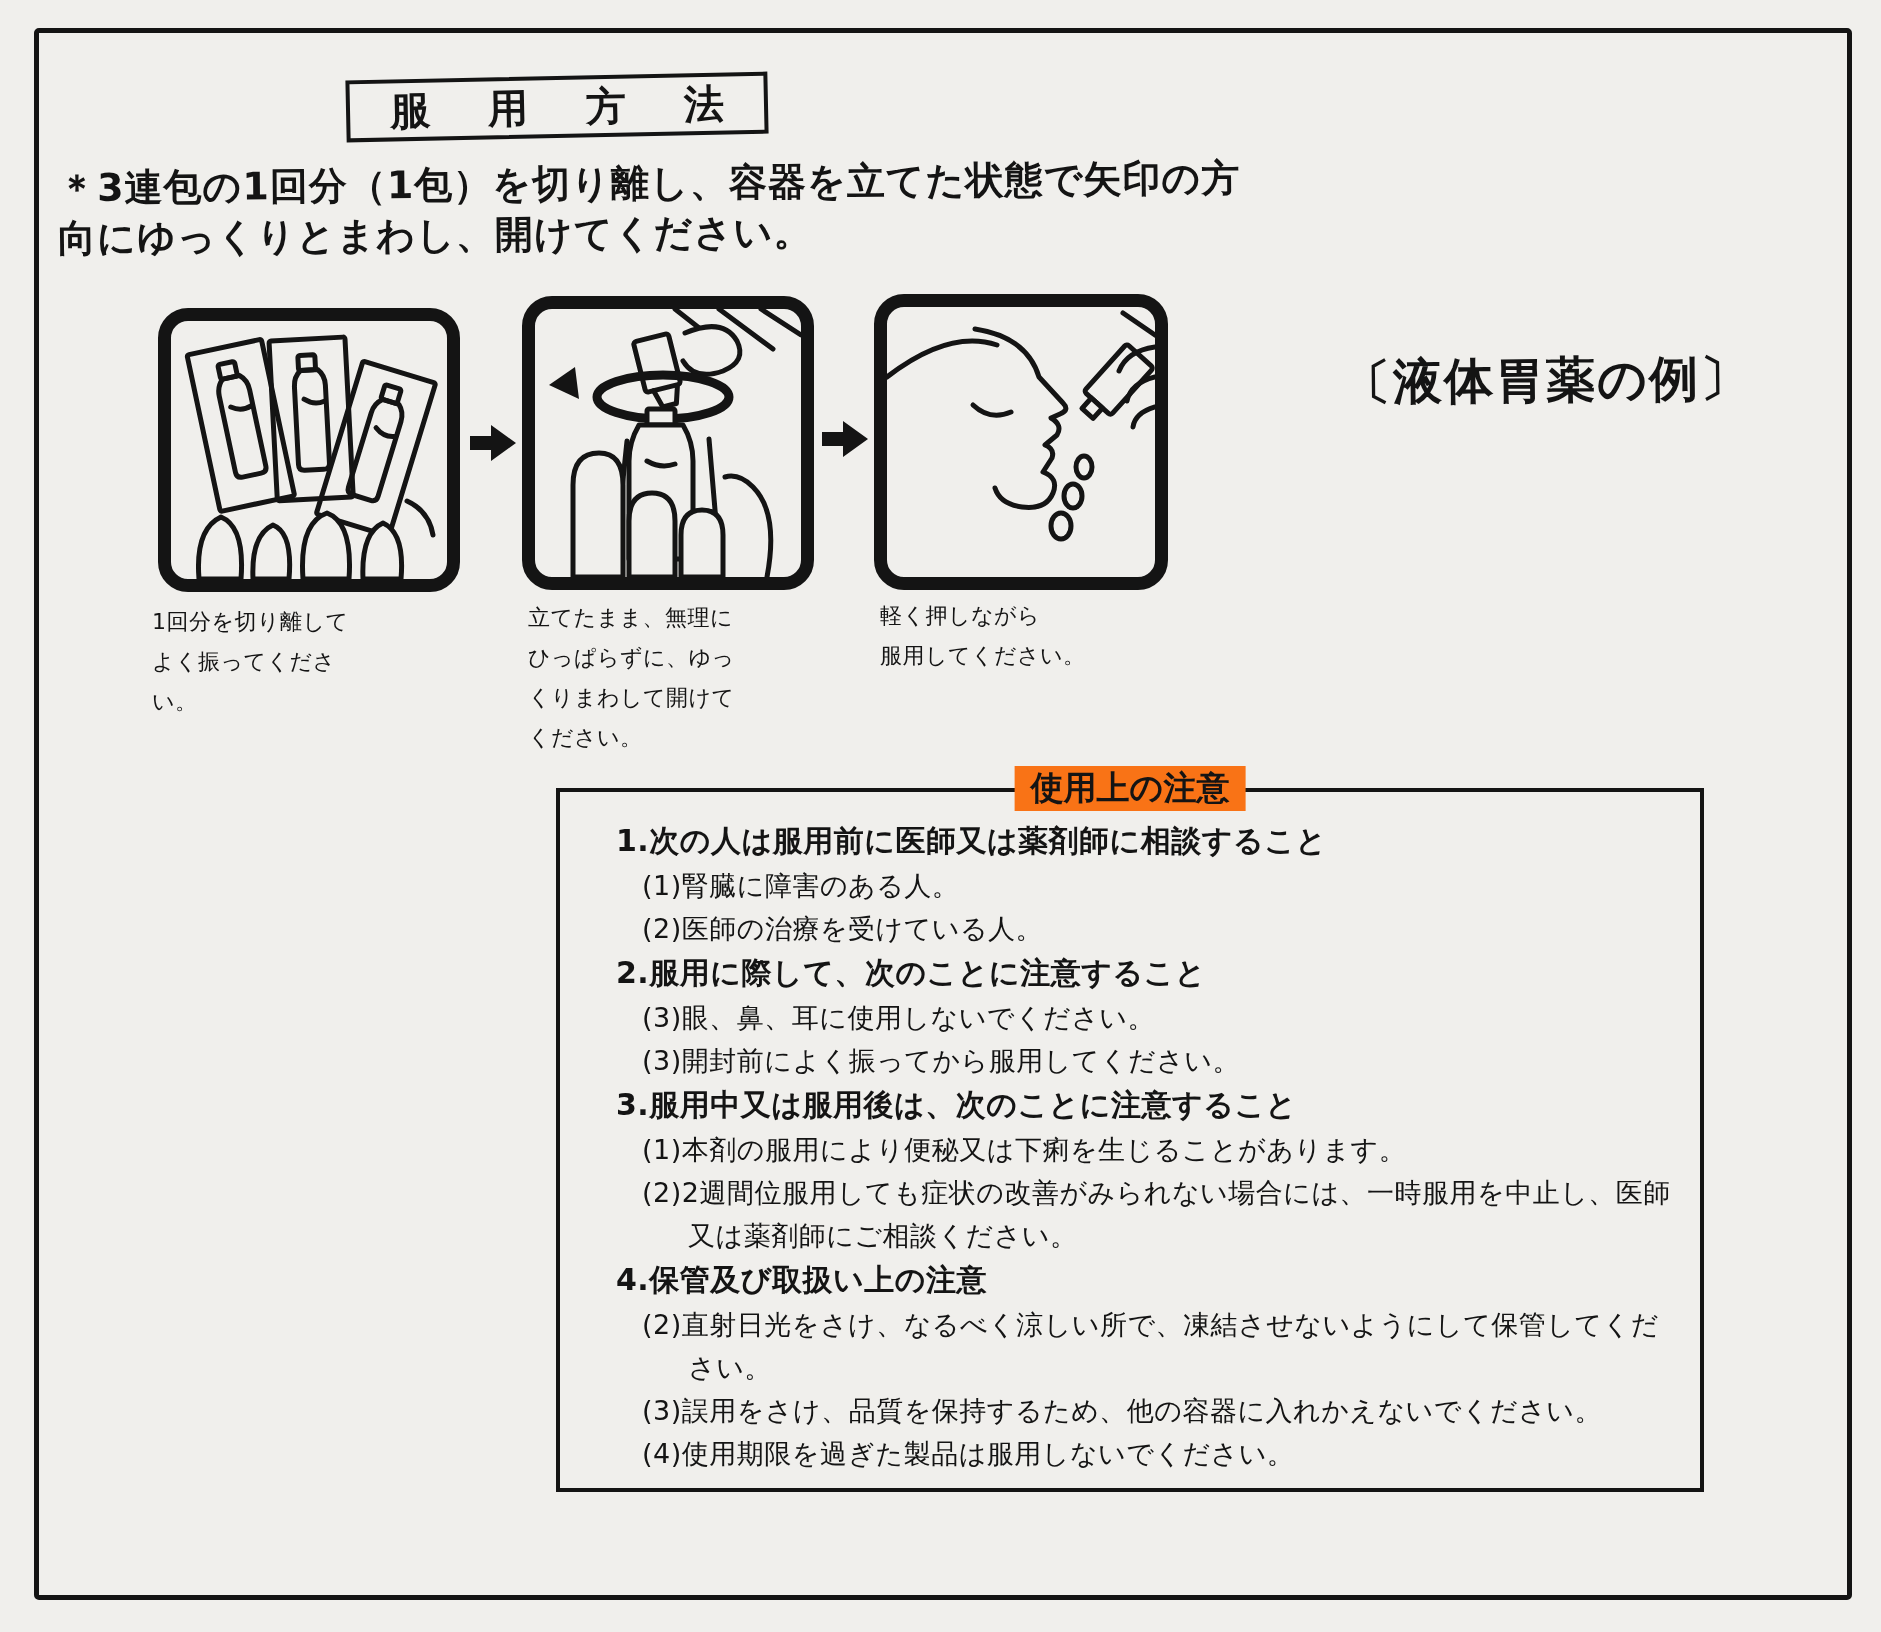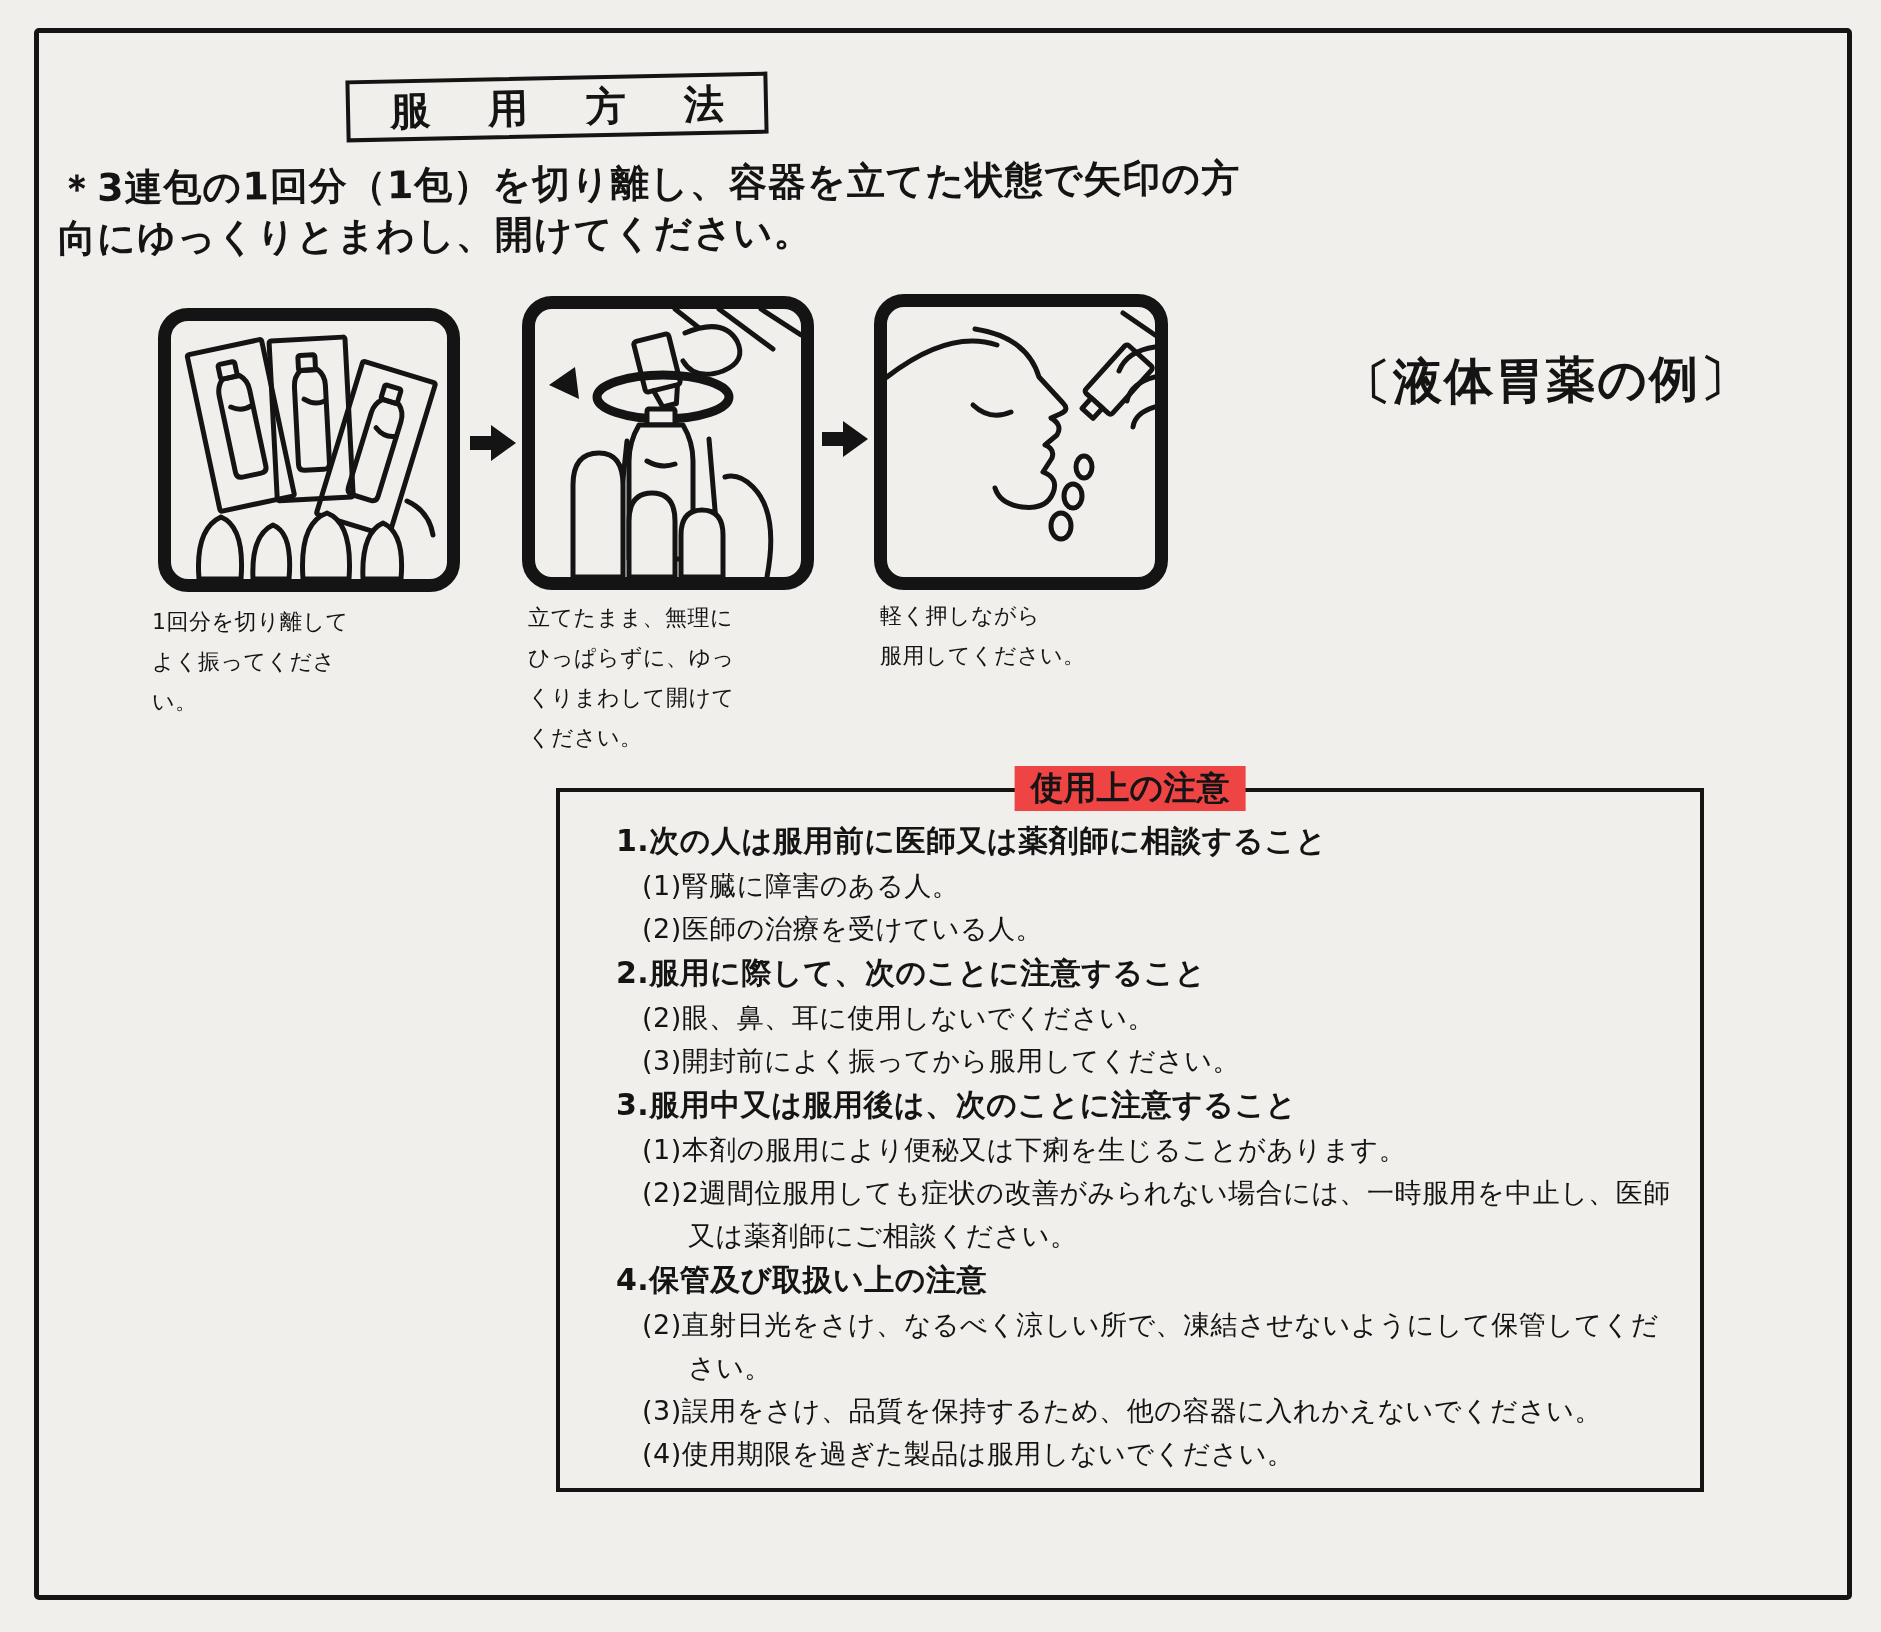--- a/index.html
+++ b/index.html
@@ -62,21 +62,21 @@
     font-size:49px;font-weight:bold;letter-spacing:2px;
     transform:rotate(-0.6deg);white-space:nowrap;
   }
   
   .notice-box{
     left:556px;top:788px;width:1148px;height:704px;
     border:4px solid #141414;box-sizing:border-box;
   }
   .notice-title{
     position:absolute;top:-26px;left:50%;transform:translateX(-50%);
-    background:#ef4444;padding:0 16px;
+    background:#f97316;padding:0 16px;
     font-size:33px;font-weight:600;white-space:nowrap;
   }
   .notice-content{padding:26px 18px 0 24px;}
   .sec-heading{
     font-size:30px;font-weight:bold;line-height:46px;
     padding-left:32px;letter-spacing:0.5px;
   }
   .sec-item{
     font-size:27px;line-height:43px;
     padding-left:104px;text-indent:-46px;
@@ -198,21 +198,21 @@
 
   <div class="abs notice-box">
     <div class="notice-title">使用上の注意</div>
     <div class="notice-content">
 
       <div class="sec-heading">1.次の人は服用前に医師又は薬剤師に相談すること</div>
       <div class="sec-item">(1)腎臓に障害のある人。</div>
       <div class="sec-item">(2)医師の治療を受けている人。</div>
 
       <div class="sec-heading">2.服用に際して、次のことに注意すること</div>
-      <div class="sec-item">(2)眼、鼻、耳に使用しないでください。</div>
+      <div class="sec-item">(3)眼、鼻、耳に使用しないでください。</div>
       <div class="sec-item">(3)開封前によく振ってから服用してください。</div>
 
       <div class="sec-heading">3.服用中又は服用後は、次のことに注意すること</div>
       <div class="sec-item">(1)本剤の服用により便秘又は下痢を生じることがあります。</div>
       <div class="sec-item">(2)2週間位服用しても症状の改善がみられない場合には、一時服用を中止し、医師又は薬剤師にご相談ください。</div>
 
       <div class="sec-heading">4.保管及び取扱い上の注意</div>
       <div class="sec-item">(2)直射日光をさけ、なるべく涼しい所で、凍結させないようにして保管してください。</div>
       <div class="sec-item">(3)誤用をさけ、品質を保持するため、他の容器に入れかえないでください。</div>
       <div class="sec-item">(4)使用期限を過ぎた製品は服用しないでください。</div>

